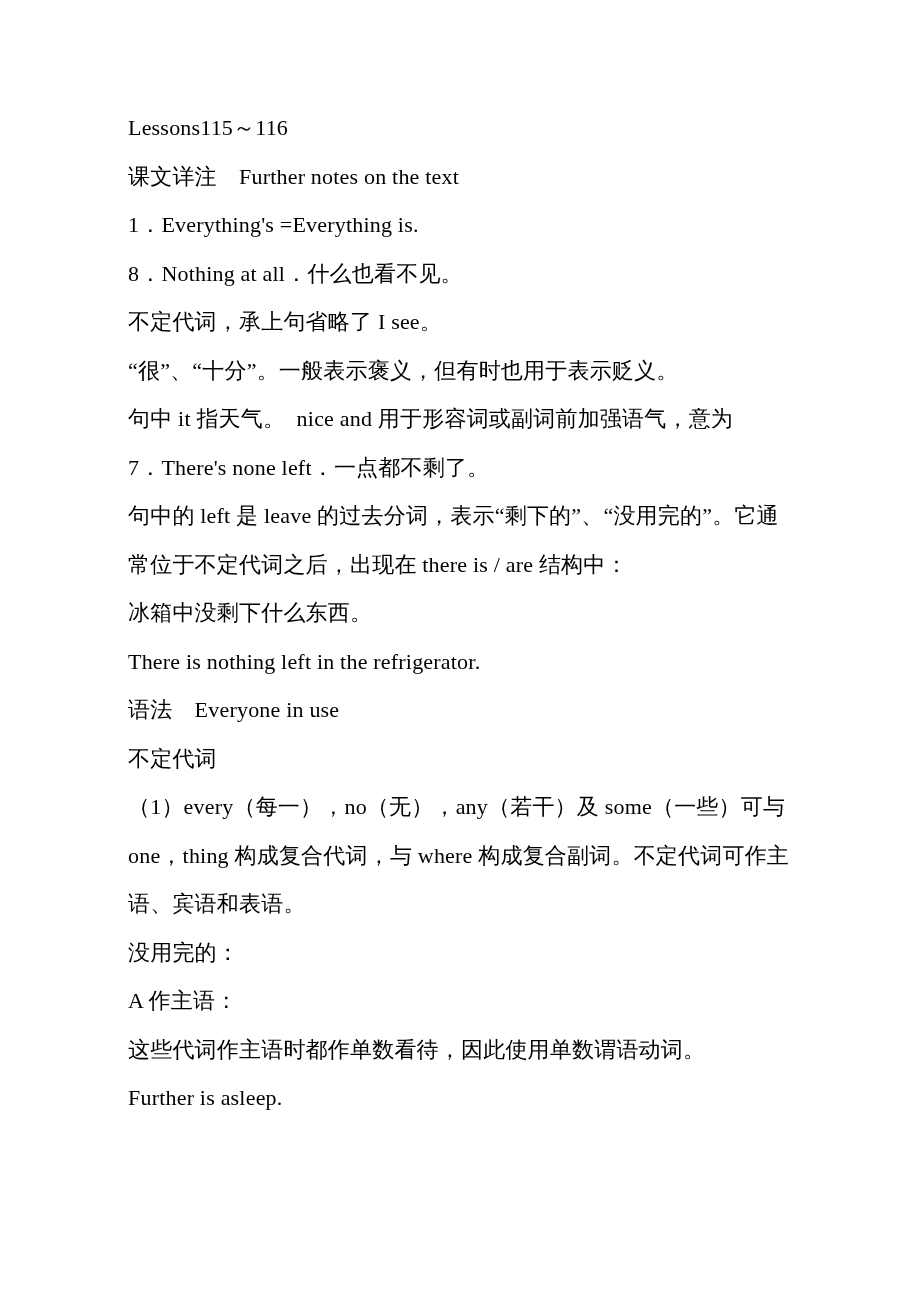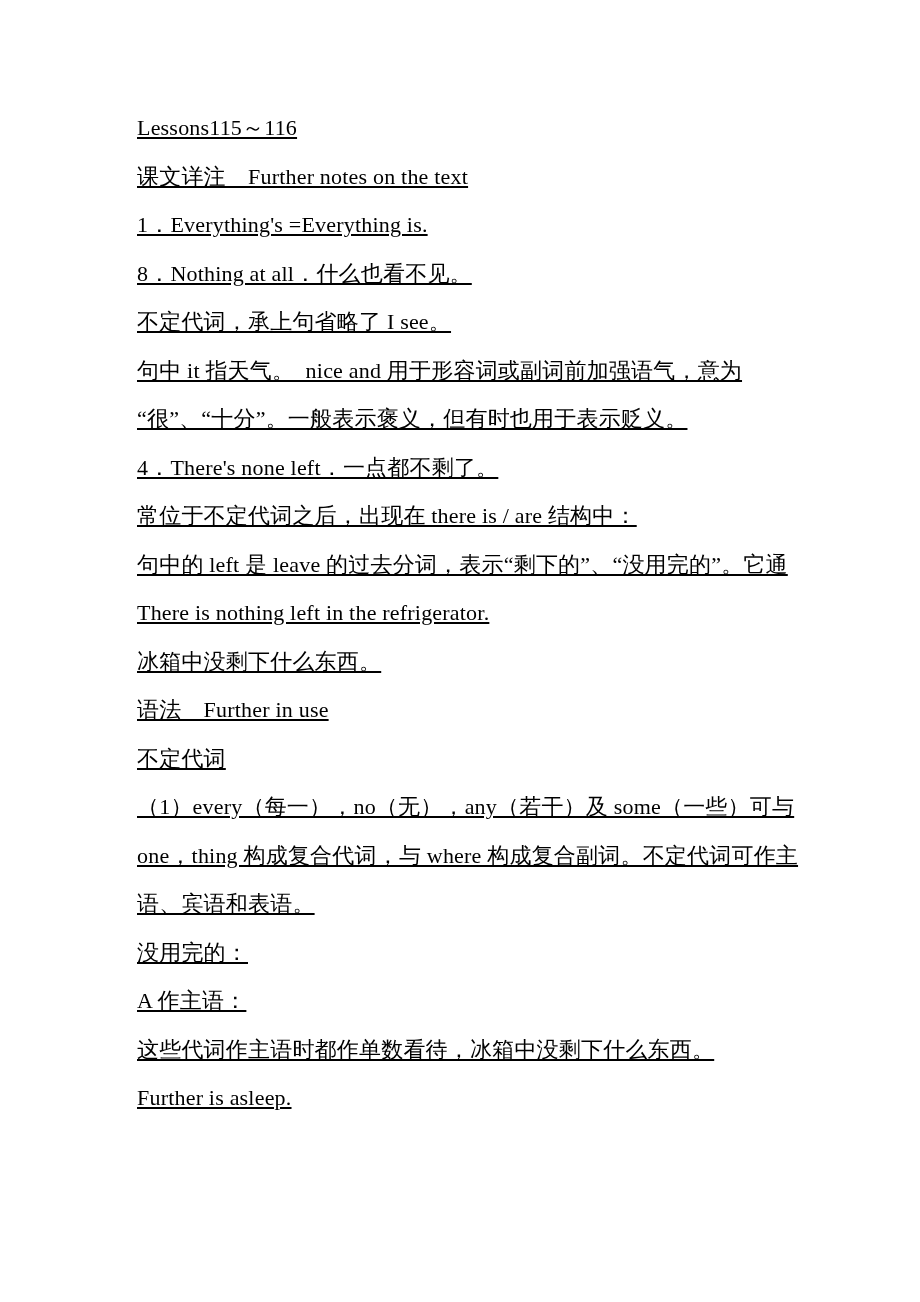--- a/index.html
+++ b/index.html
@@ -17,53 +17,52 @@
   .doc-page {
     position: absolute;
     left: 0;
     top: 0;
     width: 920px;
     height: 1302px;
     background: #ffffff;
   }
   .doc-content {
     position: absolute;
-    left: 137px;
+    left: 128px;
     top: 104px;
     width: 690px;
-    text-decoration: underline;
   }
   .line {
     font-size: 22px;
     line-height: 48.5px;
     color: #000000;
     white-space: pre;
     letter-spacing: 0.2px;
   }
 </style>
 </head>
 <body>
 
 <div class="doc-page">
   <div class="doc-content">
     <div class="line">Lessons115～116</div>
     <div class="line">课文详注　Further notes on the text</div>
     <div class="line">1．Everything's =Everything is.</div>
     <div class="line">8．Nothing at all．什么也看不见。</div>
     <div class="line">不定代词，承上句省略了 I see。</div>
+    <div class="line">“很”、“十分”。一般表示褒义，但有时也用于表示贬义。</div>
     <div class="line">句中 it 指天气。  nice and 用于形容词或副词前加强语气，意为</div>
-    <div class="line">“很”、“十分”。一般表示褒义，但有时也用于表示贬义。</div>
-    <div class="line">4．There's none left．一点都不剩了。</div>
+    <div class="line">7．There's none left．一点都不剩了。</div>
+    <div class="line">句中的 left 是 leave 的过去分词，表示“剩下的”、“没用完的”。它通</div>
     <div class="line">常位于不定代词之后，出现在 there is / are 结构中：</div>
-    <div class="line">句中的 left 是 leave 的过去分词，表示“剩下的”、“没用完的”。它通</div>
+    <div class="line">冰箱中没剩下什么东西。</div>
     <div class="line">There is nothing left in the refrigerator.</div>
-    <div class="line">冰箱中没剩下什么东西。</div>
-    <div class="line">语法　Further in use</div>
+    <div class="line">语法　Everyone in use</div>
     <div class="line">不定代词</div>
     <div class="line">（1）every（每一），no（无），any（若干）及 some（一些）可与</div>
     <div class="line">one，thing 构成复合代词，与 where 构成复合副词。不定代词可作主</div>
     <div class="line">语、宾语和表语。</div>
     <div class="line">没用完的：</div>
     <div class="line">A 作主语：</div>
-    <div class="line">这些代词作主语时都作单数看待，冰箱中没剩下什么东西。</div>
+    <div class="line">这些代词作主语时都作单数看待，因此使用单数谓语动词。</div>
     <div class="line">Further is asleep.</div>
   </div>
 </div>
 
 </body></html>

